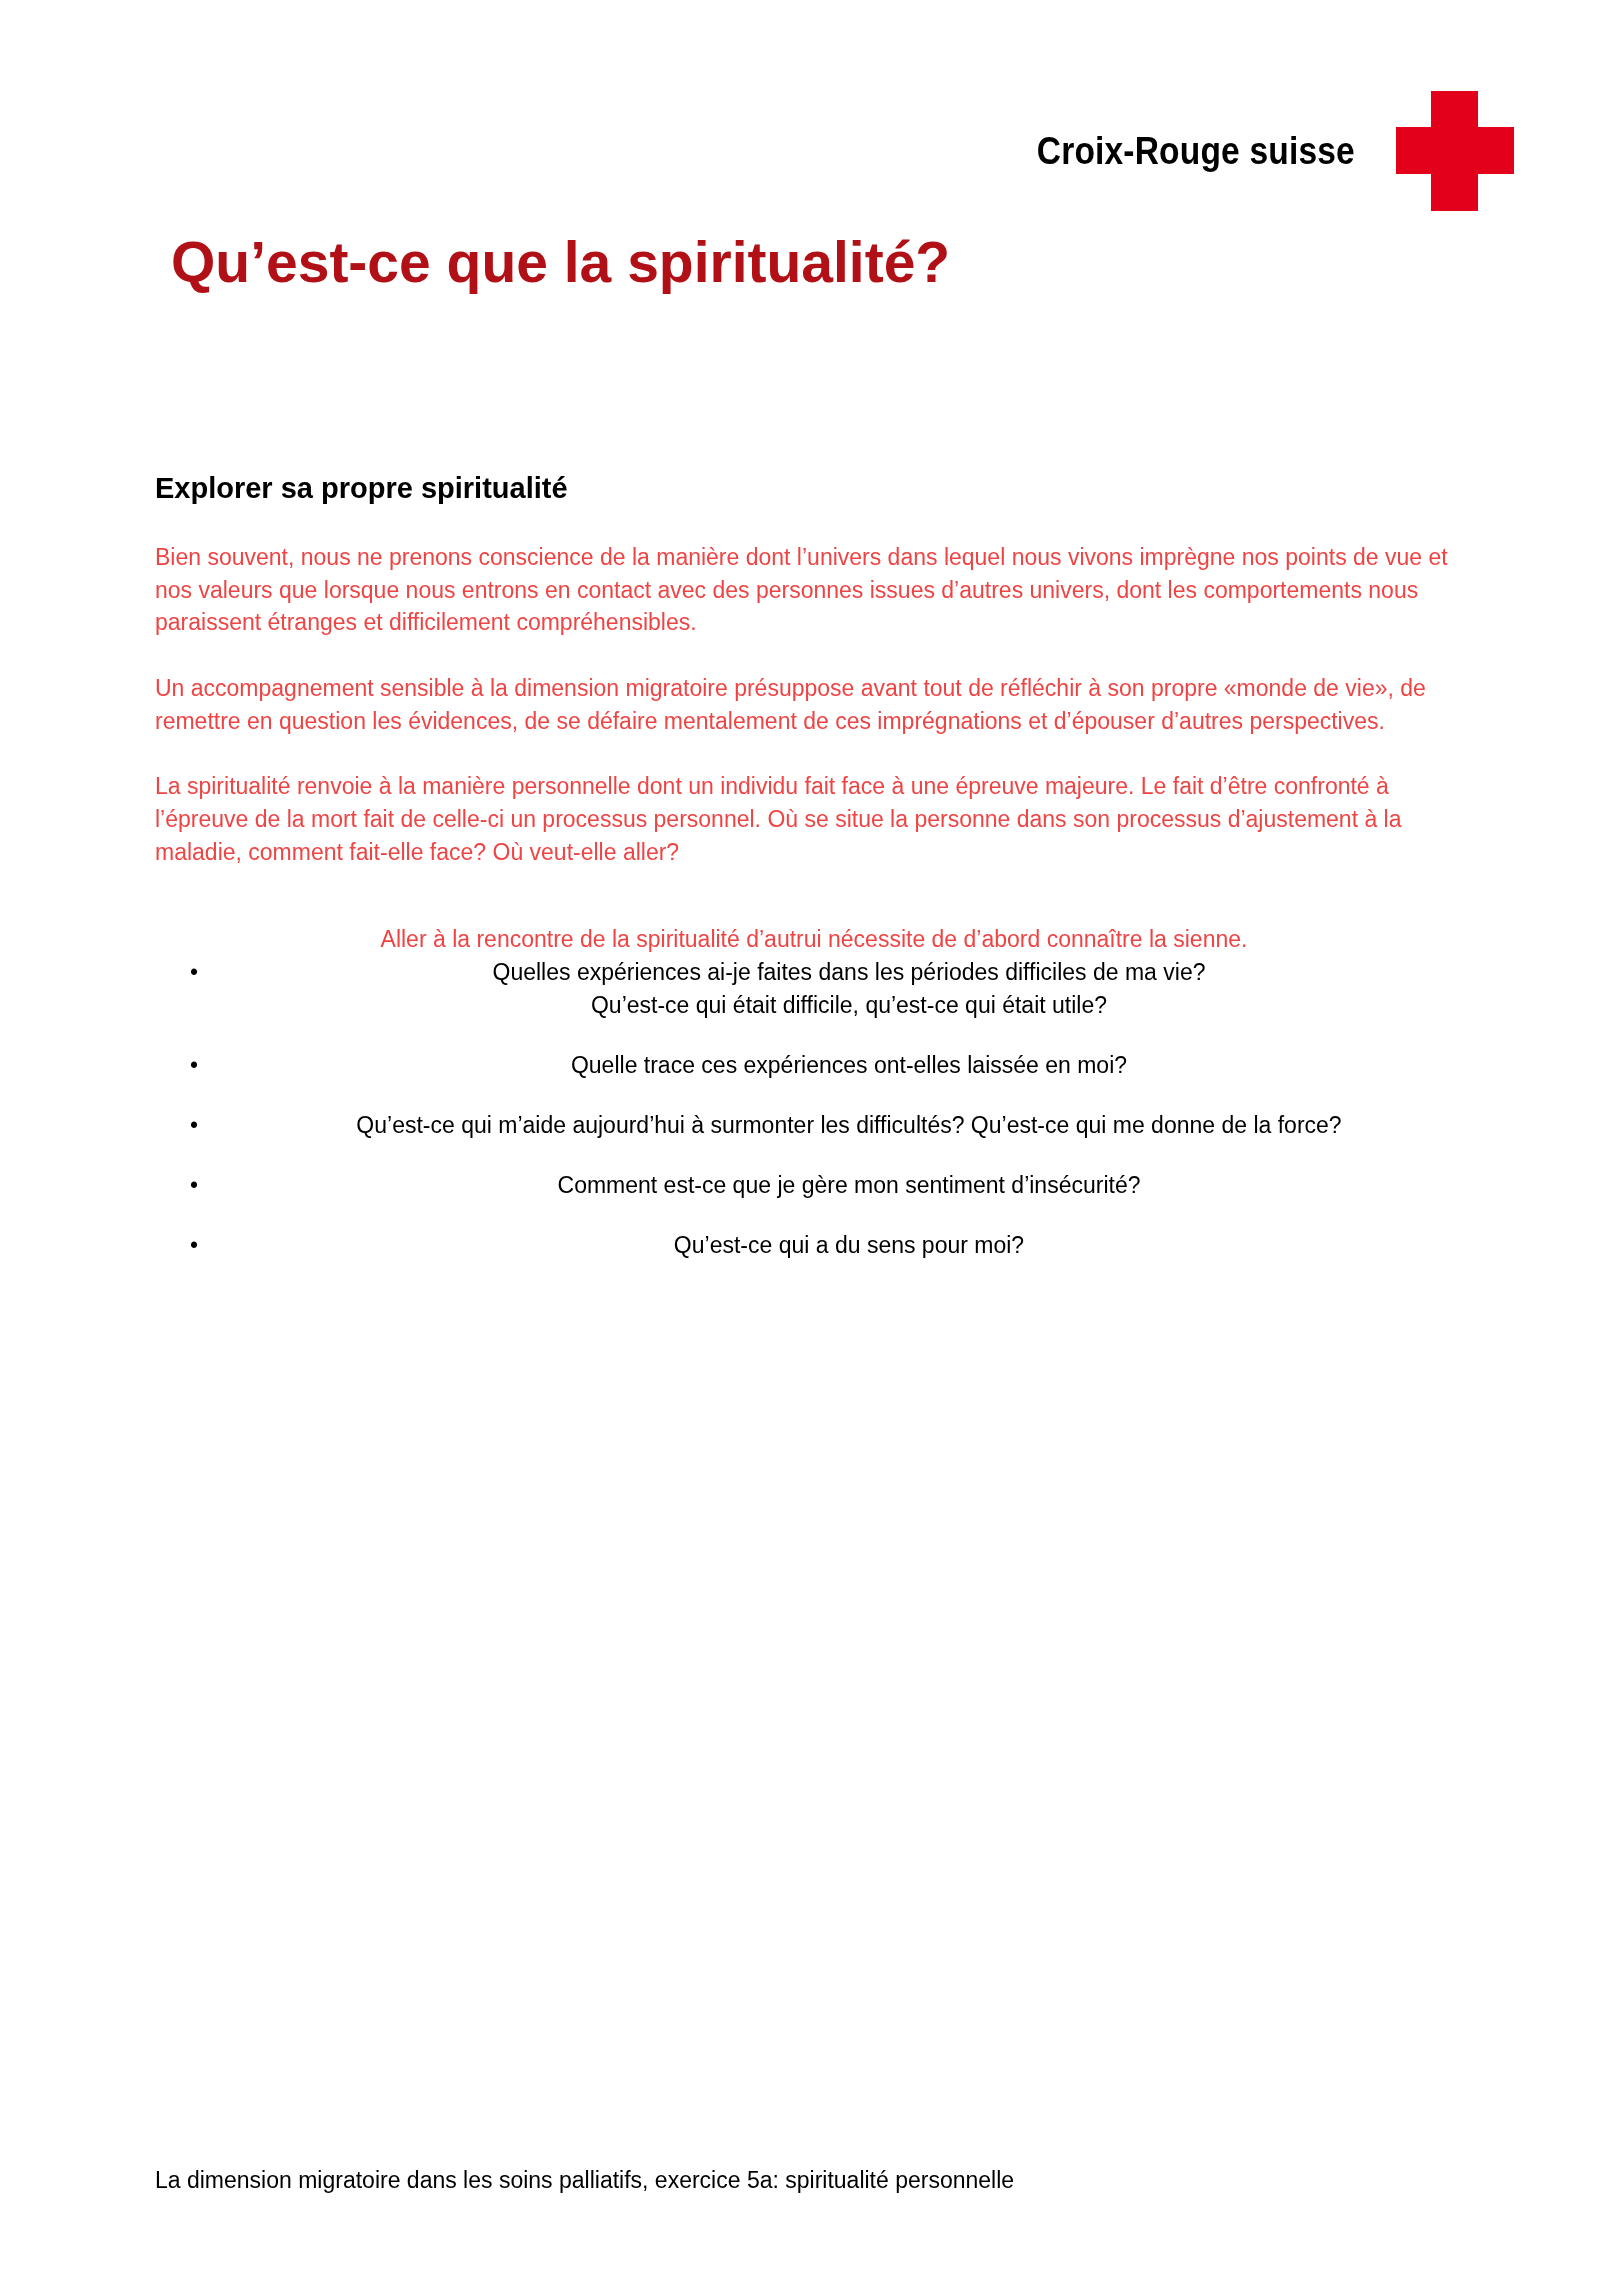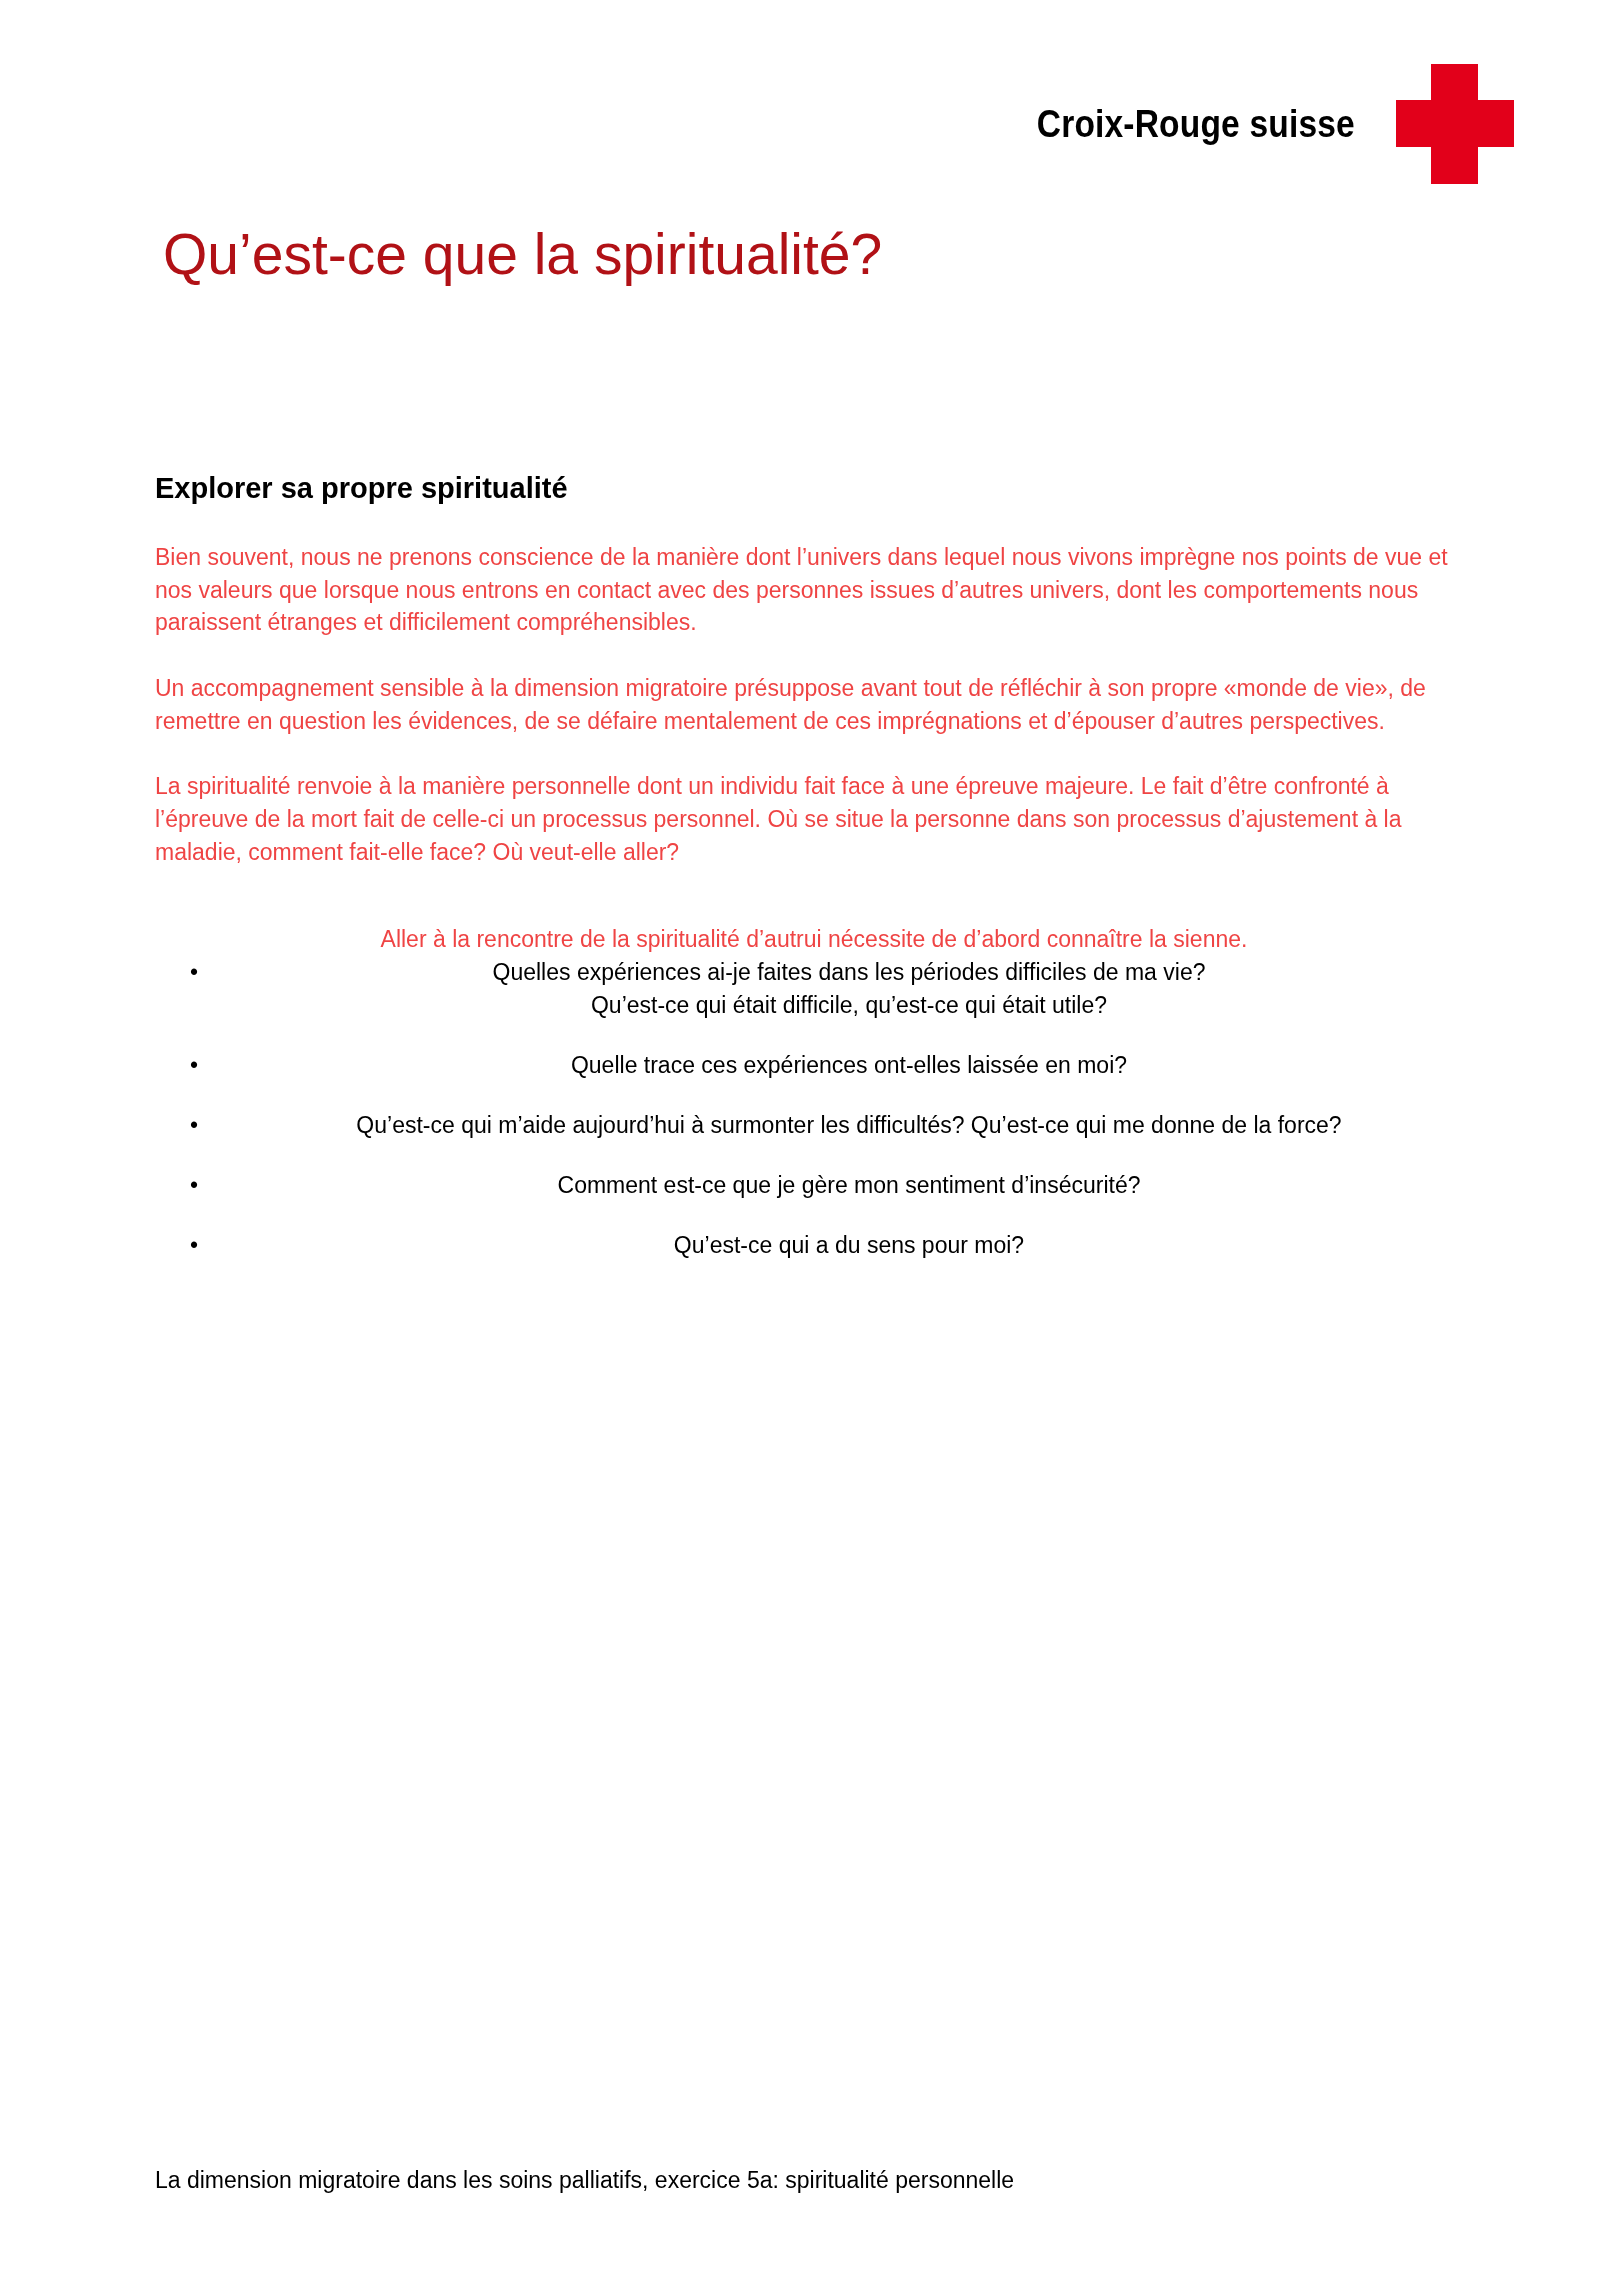--- a/index.html
+++ b/index.html
@@ -20,21 +20,21 @@
     position: relative;
     width: 1620px;
     height: 2293px;
     background: #ffffff;
     box-sizing: border-box;
   }
 
   
   .logo-block {
     position: absolute;
-    top: 64px;
+    top: 91px;
     right: 106px;
     display: flex;
     align-items: center;
     gap: 41px;
   }
   .logo-wordmark {
     font-family: "Liberation Sans", sans-serif;
     font-weight: bold;
     font-size: 39px;
     letter-spacing: 0.2px;
@@ -67,22 +67,22 @@
   }
 
   
   .doc-title {
     position: absolute;
     left: 155px;
     top: 214px;
     font-size: 57px;
     line-height: 1.15;
     color: #b11116;
-    font-weight: normal;
-    margin: 8px;
+    font-weight: bold;
+    margin: 16px;
     white-space: nowrap;
   }
 
   
   .content {
     position: absolute;
     left: 155px;
     top: 469px;
     width: 1318px;
   }

